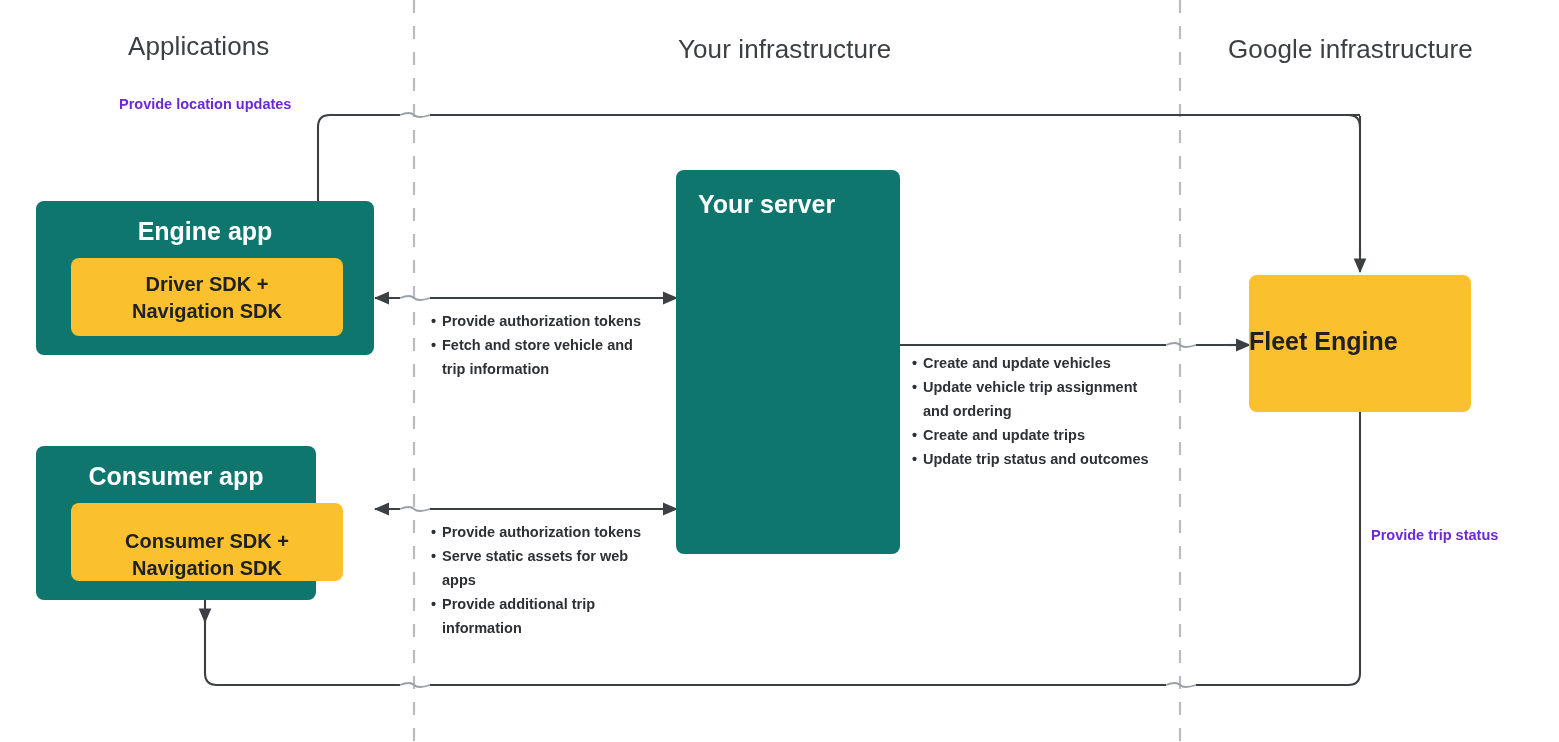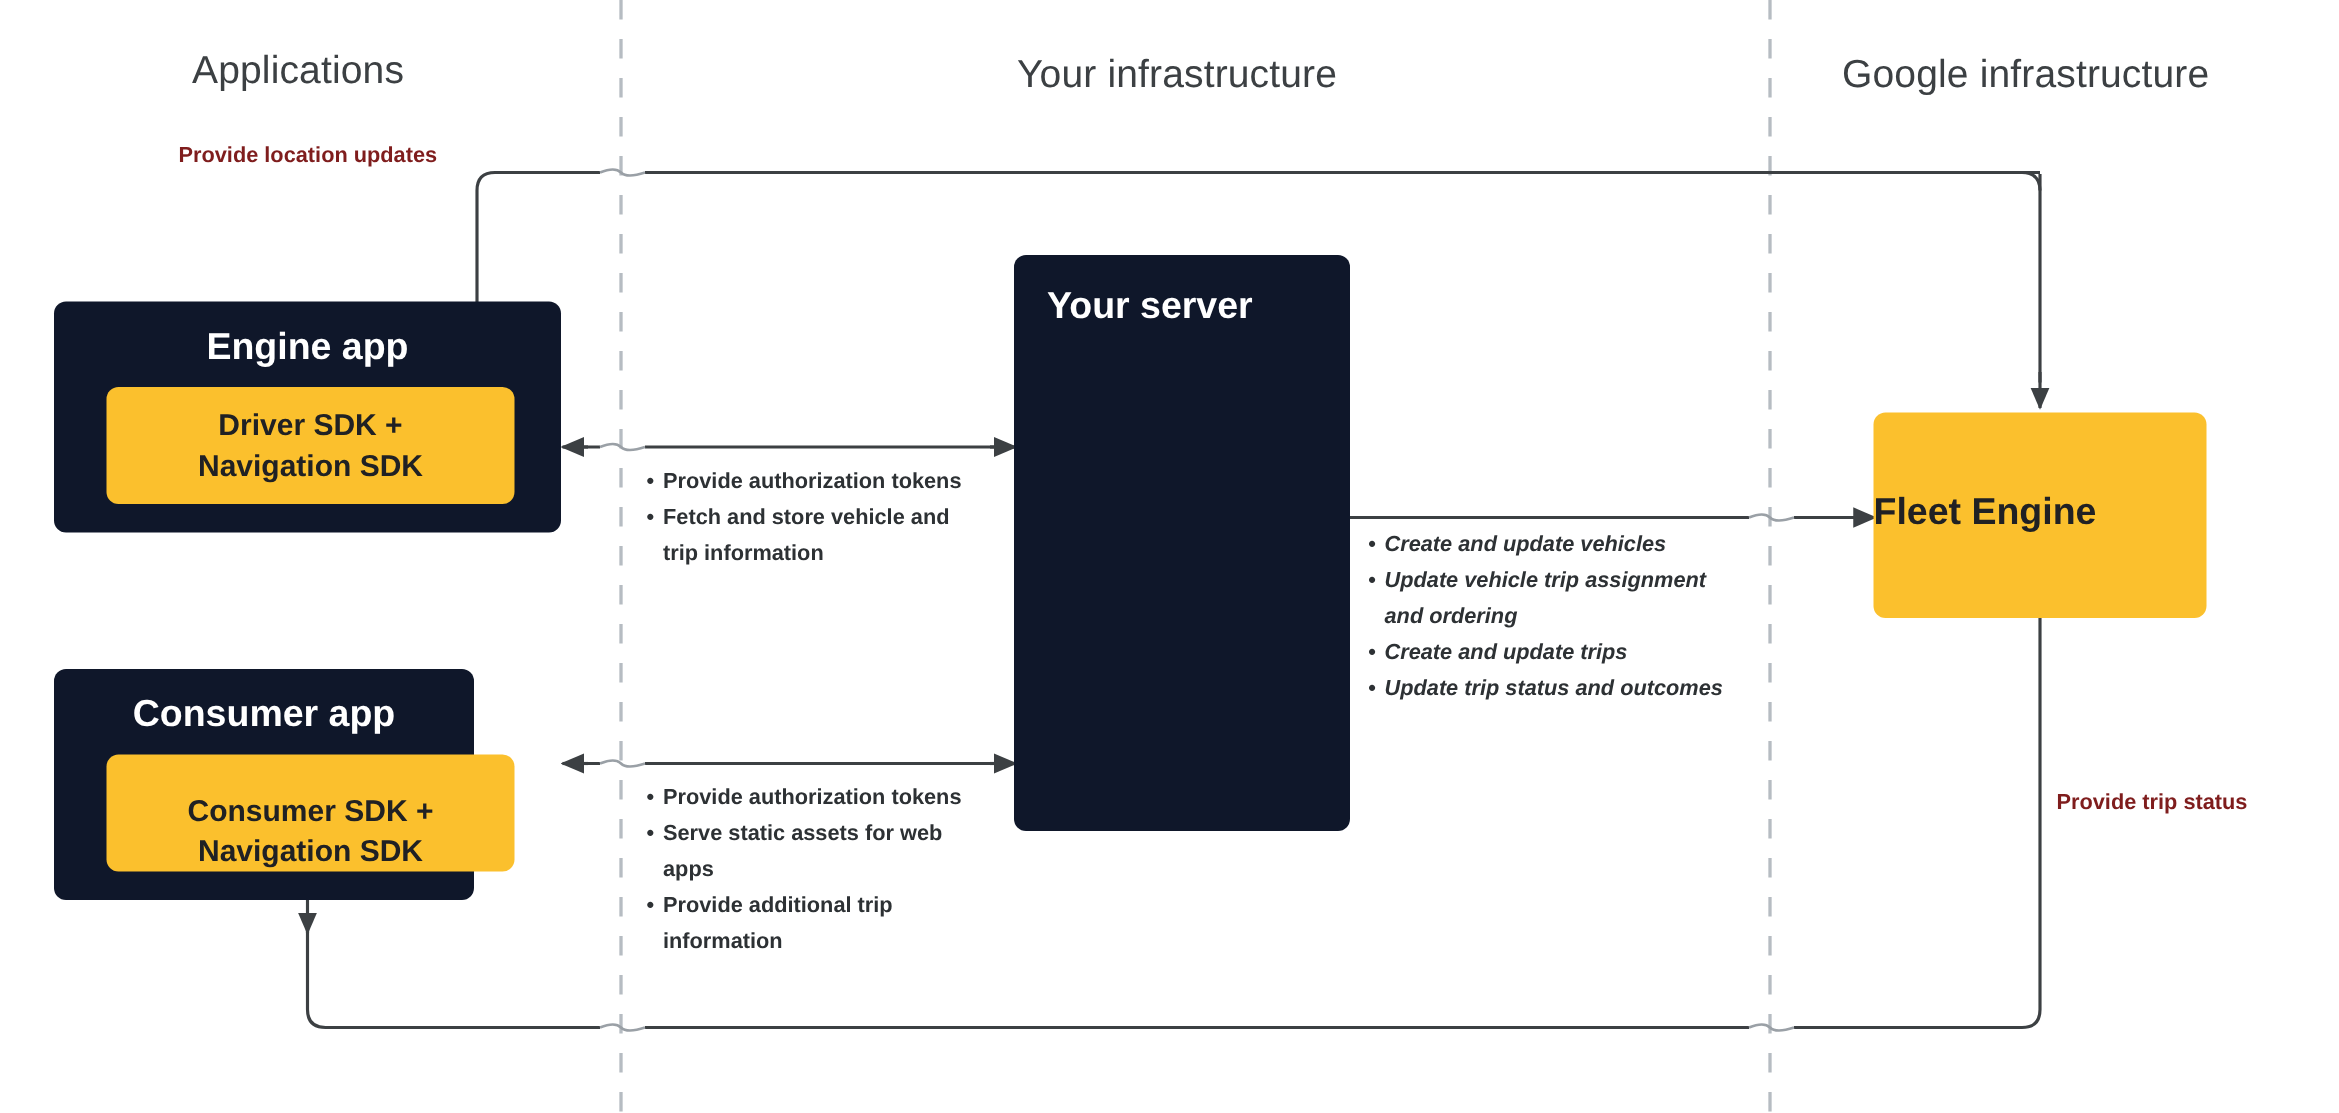--- a/index.html
+++ b/index.html
@@ -37,21 +37,21 @@
   #hdr-applications   { left: 128px;  top: 31px; }
   #hdr-your-infra     { left: 678px;  top: 34px; }
   #hdr-google-infra   { left: 1228px; top: 34px; }
 
   
   .box {
     position: absolute;
     box-sizing: border-box;
     border-radius: 8px;
   }
-  .box-blue   { background: #0f172a; }
+  .box-blue   { background: #0f766e; }
   .box-yellow { background: #fbc02d; }
 
   .app-title {
     position: absolute;
     left: 0;
     right: 0;
     text-align: center;
     color: #ffffff;
     font-size: 25px;
     font-weight: bold;
@@ -101,21 +101,21 @@
     font-size: 25px;
     font-weight: bold;
     white-space: nowrap;
   }
 
   
   .edge-label {
     position: absolute;
     font-size: 14.5px;
     font-weight: bold;
-    color: #7f1d1d;
+    color: #6d28d9;
     white-space: nowrap;
   }
   #lbl-location-updates { left: 119px;  top: 96px; }
   #lbl-trip-status      { left: 1371px; top: 527px; text-align: center; }
 
   
   .bullets {
     position: absolute;
     font-size: 14.5px;
     font-weight: bold;
@@ -127,21 +127,21 @@
     padding-left: 11px;
   }
   .bullets .bullet-item::before {
     content: "\2022";
     position: absolute;
     left: 0;
     top: 0;
   }
   #bullets-driver   { left: 431px; top: 309px; width: 222px; }
   #bullets-consumer { left: 431px; top: 520px; width: 222px; }
-  #bullets-server   { left: 912px; top: 351px; width: 250px; font-style: italic; }
+  #bullets-server   { left: 912px; top: 351px; width: 250px; }
 </style>
 </head>
 <body>
 
 <div id="diagram">
 
   <svg id="wires" viewBox="0 0 1559 742" xmlns="http://www.w3.org/2000/svg">
     <defs>
       <marker id="arrow-r" viewBox="0 0 10 10" refX="9.2" refY="5" markerWidth="7.5" markerHeight="7.5" orient="auto-start-reverse">
         <path d="M 0 0.7 L 10 5 L 0 9.3 z" fill="#3c4043"></path>

